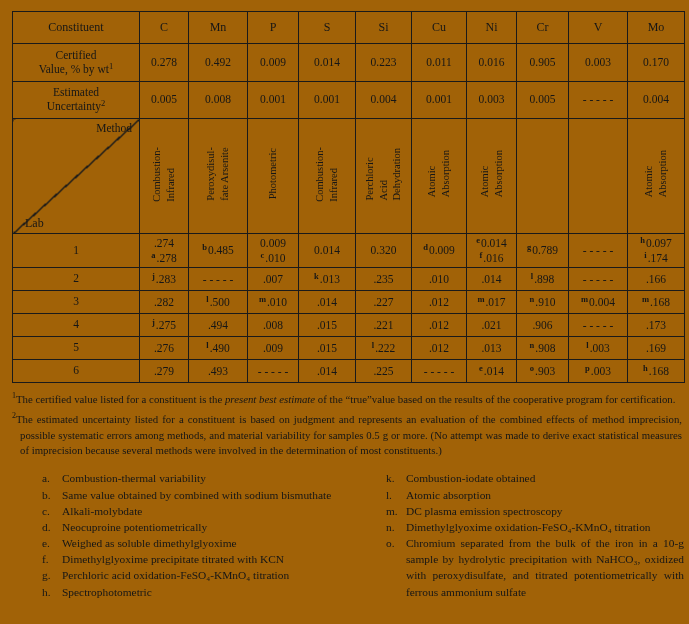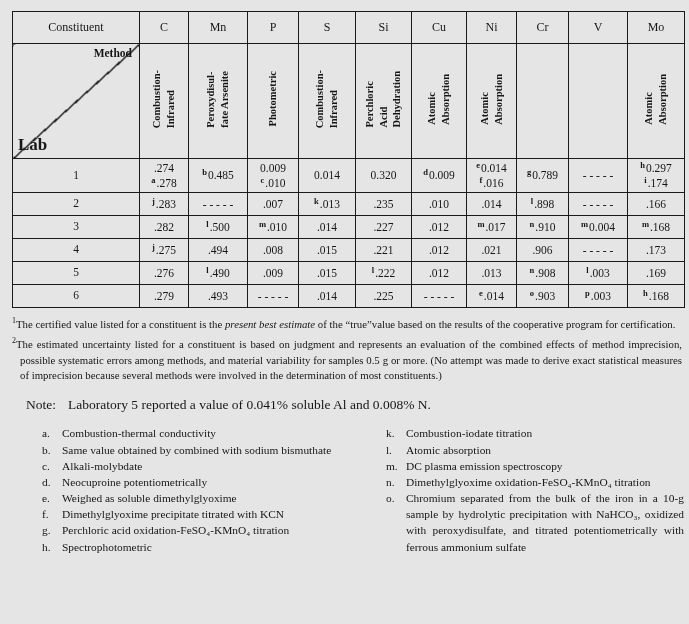--- a/index.html
+++ b/index.html
@@ -1,18 +1,18 @@
 <!DOCTYPE html>
 <html><head>
 <meta charset="utf-8">
 <style>
   html,body{margin:0;padding:0;background:#fff;}
   .page{
     width:689px;height:624px;
-    background:#e5e5e5;
+    background:#a16207;
     color:#161616;
     font-family:"Liberation Serif","DejaVu Serif",serif;
     position:relative;
     overflow:hidden;
     box-sizing:border-box;
     padding:11px 5px 0 12px;
   }
   
   table.cert{
     border-collapse:collapse;
@@ -24,21 +24,21 @@
     padding:1px 2px;
     text-align:center;
     vertical-align:middle;
     font-size:11.5px;
     line-height:1.2;
     overflow:hidden;
   }
   tr.r-head td{height:29px;font-size:12px;}
   tr.r-cert td{height:35px;}
   tr.r-unc td{height:34px;}
-  tr.r-method td{height:112px;font-weight:bold;}
+  tr.r-method td{height:112px;}
   tr.lab-row td{height:20px;}
   tr.lab-row.tall td{height:31px;}
   td.label-cell{
     text-align:left;
     padding-left:8px;
   }
   .sup{
     font-size:8.5px;
     font-weight:700;
     position:relative;
@@ -54,21 +54,21 @@
   td.diag-cell{
     position:relative;
     padding:0;
     background:linear-gradient(to bottom right,
       transparent calc(50% - 0.8px),
       #1a1a1a calc(50% - 0.8px),
       #1a1a1a calc(50% + 0.8px),
       transparent calc(50% + 0.8px));
   }
   .m-label{position:absolute;top:3px;right:7px;font-size:11.5px;}
-  .l-label{position:absolute;bottom:3px;left:5px;font-size:17px;}
+  .l-label{position:absolute;bottom:3px;left:12px;font-size:12px;}
   
   td.method-cell{padding:2px 0;}
   .rot{
     display:inline-block;
     writing-mode:vertical-rl;
     transform:rotate(180deg);
     white-space:pre-line;
     font-size:10.5px;
     line-height:1.3;
     text-align:left;
@@ -134,20 +134,52 @@
         <td>C</td>
         <td>Mn</td>
         <td>P</td>
         <td>S</td>
         <td>Si</td>
         <td>Cu</td>
         <td>Ni</td>
         <td>Cr</td>
         <td>V</td>
         <td>Mo</td>
+      </tr>
+      <tr class="r-cert">
+        <td class="label-cell">
+          <div>Certified</div>
+          <div><span>Value, % by wt</span><span class="lblsup">1</span></div>
+        </td>
+        <td>0.278</td>
+        <td>0.492</td>
+        <td>0.009</td>
+        <td>0.014</td>
+        <td>0.223</td>
+        <td>0.011</td>
+        <td>0.016</td>
+        <td>0.905</td>
+        <td>0.003</td>
+        <td>0.170</td>
+      </tr>
+      <tr class="r-unc">
+        <td class="label-cell">
+          <div>Estimated</div>
+          <div><span>Uncertainty</span><span class="lblsup">2</span></div>
+        </td>
+        <td>0.005</td>
+        <td>0.008</td>
+        <td>0.001</td>
+        <td>0.001</td>
+        <td>0.004</td>
+        <td>0.001</td>
+        <td>0.003</td>
+        <td>0.005</td>
+        <td>- - - - -</td>
+        <td>0.004</td>
       </tr>
       <tr class="r-method">
         <td class="diag-cell">
           <span class="m-label">Method</span>
           <span class="l-label">Lab</span>
         </td>
         <td class="method-cell"><div class="rot">Combustion-
 Infrared</div></td>
         <td class="method-cell"><div class="rot">Peroxydisul-
 fate Arsenite</div></td>
@@ -194,21 +226,21 @@
             <div class="cell-line"><span class="sup">e</span><span>0.014</span></div>
             <div class="cell-line"><span class="sup">f</span><span>.016</span></div>
           </td>
           <td>
             <div class="cell-line"><span class="sup">g</span><span>0.789</span></div>
           </td>
           <td>
             <div class="cell-line"><span>- - - - -</span></div>
           </td>
           <td>
-            <div class="cell-line"><span class="sup">h</span><span>0.297</span></div>
+            <div class="cell-line"><span class="sup">h</span><span>0.097</span></div>
             <div class="cell-line"><span class="sup">i</span><span>.174</span></div>
           </td>
         </tr>
         <tr class="lab-row">
           <td>2</td>
           <td>
             <div class="cell-line"><span class="sup">j</span><span>.283</span></div>
           </td>
           <td>
             <div class="cell-line"><span>- - - - -</span></div>
@@ -371,29 +403,26 @@
           </td>
         </tr>
       </tbody>
   </table>
 
   <div class="footnotes">
     <p class="fn"><span class="fn-marker">1</span><span>The certified value listed for a constituent is the </span><i>present best estimate</i><span> of the “true”value based on the results of the cooperative program for certification.</span></p>
     <p class="fn"><span class="fn-marker">2</span><span>The estimated uncertainty listed for a constituent is based on judgment and represents an evaluation of the combined effects of method imprecision, possible systematic errors among methods, and material variability for samples 0.5 g or more.  (No attempt was made to derive exact statistical measures of imprecision because several methods were involved in the determination of most constituents.)</span></p>
   </div>
 
-  <p class="note">
-    <span class="note-label">Note:</span><span>Laboratory 5 reported a value of 0.041% soluble Al and 0.008% N.</span>
-  </p>
 
   <div class="key-columns">
     <div class="key-col" id="key-left">
         <div class="key-item">
           <span class="key-letter">a.</span>
-          <span class="key-text">Combustion-thermal conductivity</span>
+          <span class="key-text">Combustion-thermal variability</span>
         </div>
         <div class="key-item">
           <span class="key-letter">b.</span>
           <span class="key-text">Same value obtained by combined with sodium bismuthate</span>
         </div>
         <div class="key-item">
           <span class="key-letter">c.</span>
           <span class="key-text">Alkali-molybdate</span>
         </div>
         <div class="key-item">
@@ -413,21 +442,21 @@
           <span class="key-text">Perchloric acid oxidation-FeSO₄-KMnO₄ titration</span>
         </div>
         <div class="key-item">
           <span class="key-letter">h.</span>
           <span class="key-text">Spectrophotometric</span>
         </div>
       </div>
     <div class="key-col right" id="key-right">
         <div class="key-item">
           <span class="key-letter">k.</span>
-          <span class="key-text">Combustion-iodate titration</span>
+          <span class="key-text">Combustion-iodate obtained</span>
         </div>
         <div class="key-item">
           <span class="key-letter">l.</span>
           <span class="key-text">Atomic absorption</span>
         </div>
         <div class="key-item">
           <span class="key-letter">m.</span>
           <span class="key-text">DC plasma emission spectroscopy</span>
         </div>
         <div class="key-item">

